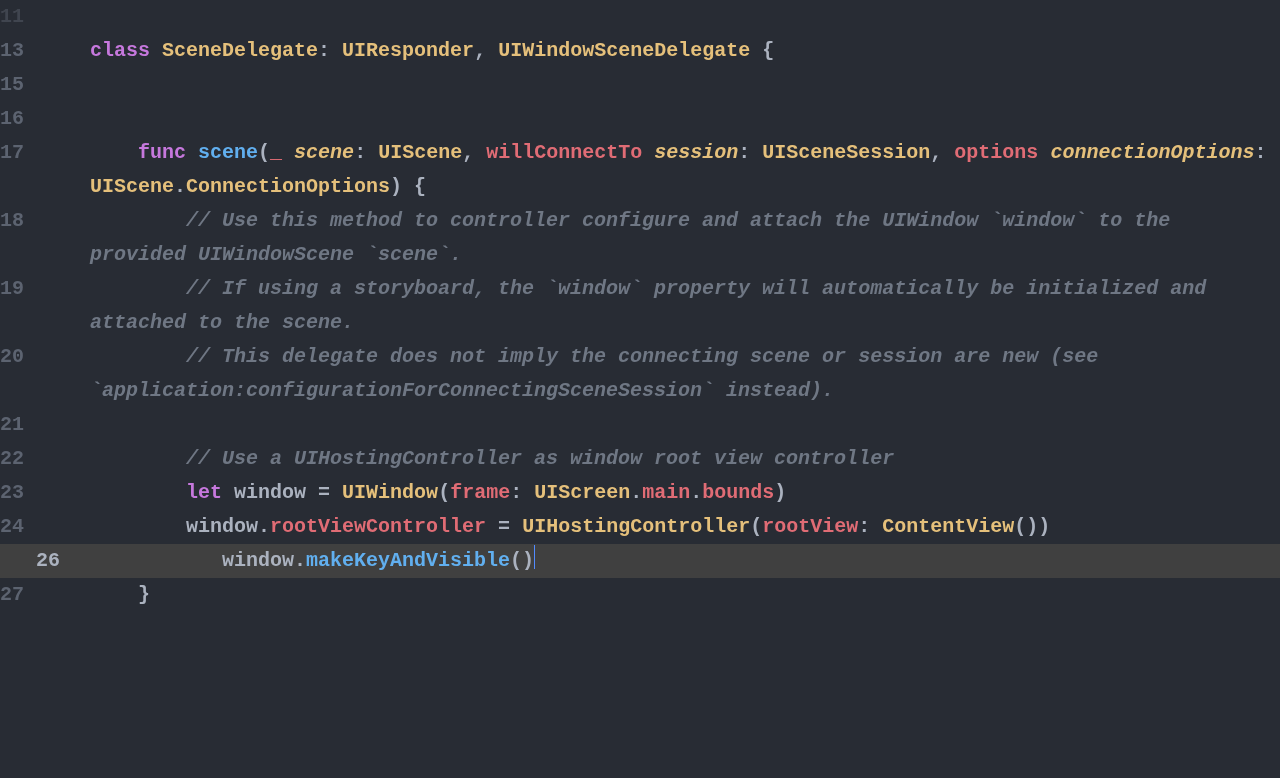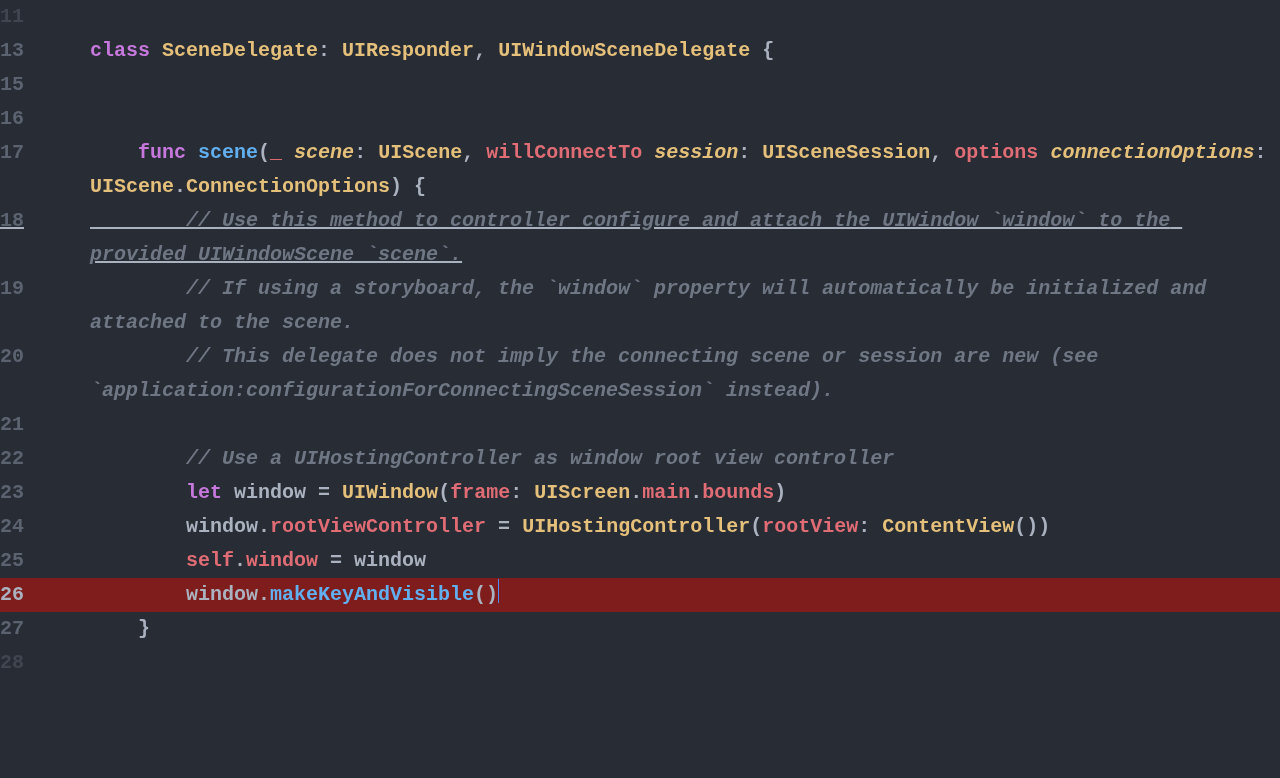--- a/index.html
+++ b/index.html
@@ -32,21 +32,22 @@
     font-weight: 600;
   }
   .txt {
     flex: 1;
     white-space: pre-wrap;
     word-break: break-word;
     font-weight: 600;
     padding-right: 10px;
   }
   .row.current {
-    background: #7f1d1d;
+    background: #404040;
+    padding-left: 36px;
   }
   .row.current .ln {
     color: #abb2bf;
   }
   .row.dim .ln {
     color: #40454f;
   }
   
   .kw  { color: #c678dd; }  
   .kw2 { color: #e06c75; }  
@@ -94,21 +95,21 @@
     <div class="row">
       <div class="ln">16</div>
       <div class="txt"></div>
     </div>
 
     <div class="row" style="align-items:flex-start;">
       <div class="ln">17</div>
       <div class="txt" style="padding-left:0;">    <span class="kw">func</span> <span class="fn">scene</span><span class="pn">(</span><span class="lbl">_</span> <span class="arg">scene</span><span class="pn">:</span> <span class="cls">UIScene</span><span class="pn">,</span> <span class="lbl">willConnectTo</span> <span class="arg">session</span><span class="pn">:</span> <span class="cls">UISceneSession</span><span class="pn">,</span> <span class="lbl">options</span> <span class="arg">connectionOptions</span><span class="pn">:</span> <span class="cls">UIScene</span><span class="pn">.</span><span class="cls">ConnectionOptions</span><span class="pn">)</span> <span class="pn">{</span></div>
     </div>
 
-    <div class="row" style="align-items:flex-start;text-decoration:underline;">
+    <div class="row" style="align-items:flex-start;">
       <div class="ln">18</div>
       <div class="txt">        <span class="cm">// Use this method to controller configure and attach the UIWindow `window` to the provided UIWindowScene `scene`.</span></div>
     </div>
 
     <div class="row" style="align-items:flex-start;">
       <div class="ln">19</div>
       <div class="txt">        <span class="cm">// If using a storyboard, the `window` property will automatically be initialized and attached to the scene.</span></div>
     </div>
 
     <div class="row" style="align-items:flex-start;">
@@ -129,34 +130,26 @@
     <div class="row">
       <div class="ln">23</div>
       <div class="txt">        <span class="kw">let</span> <span class="pl">window</span> <span class="pn">=</span> <span class="cls">UIWindow</span><span class="pn">(</span><span class="lbl">frame</span><span class="pn">:</span> <span class="cls">UIScreen</span><span class="pn">.</span><span class="prop">main</span><span class="pn">.</span><span class="prop">bounds</span><span class="pn">)</span></div>
     </div>
 
     <div class="row" style="align-items:flex-start;">
       <div class="ln">24</div>
       <div class="txt">        <span class="pl">window</span><span class="pn">.</span><span class="prop">rootViewController</span> <span class="pn">=</span> <span class="cls">UIHostingController</span><span class="pn">(</span><span class="lbl">rootView</span><span class="pn">:</span> <span class="cls">ContentView</span><span class="pn">(</span><span class="pn">)</span><span class="pn">)</span></div>
     </div>
 
-    <div class="row">
-      <div class="ln">25</div>
-      <div class="txt">        <span class="kw2">self</span><span class="pn">.</span><span class="prop">window</span> <span class="pn">=</span> <span class="pl">window</span></div>
-    </div>
 
     <div class="row current">
       <div class="ln">26</div>
       <div class="txt">        <span class="pl">window</span><span class="pn">.</span><span class="fn">makeKeyAndVisible</span><span class="pn">(</span><span class="pn">)</span><span class="cursor"></span></div>
     </div>
 
     <div class="row">
       <div class="ln">27</div>
       <div class="txt">    <span class="pn">}</span></div>
     </div>
 
-    <div class="row dim">
-      <div class="ln">28</div>
-      <div class="txt"></div>
-    </div>
 
   </div>
 </div>
 
 </body></html>

